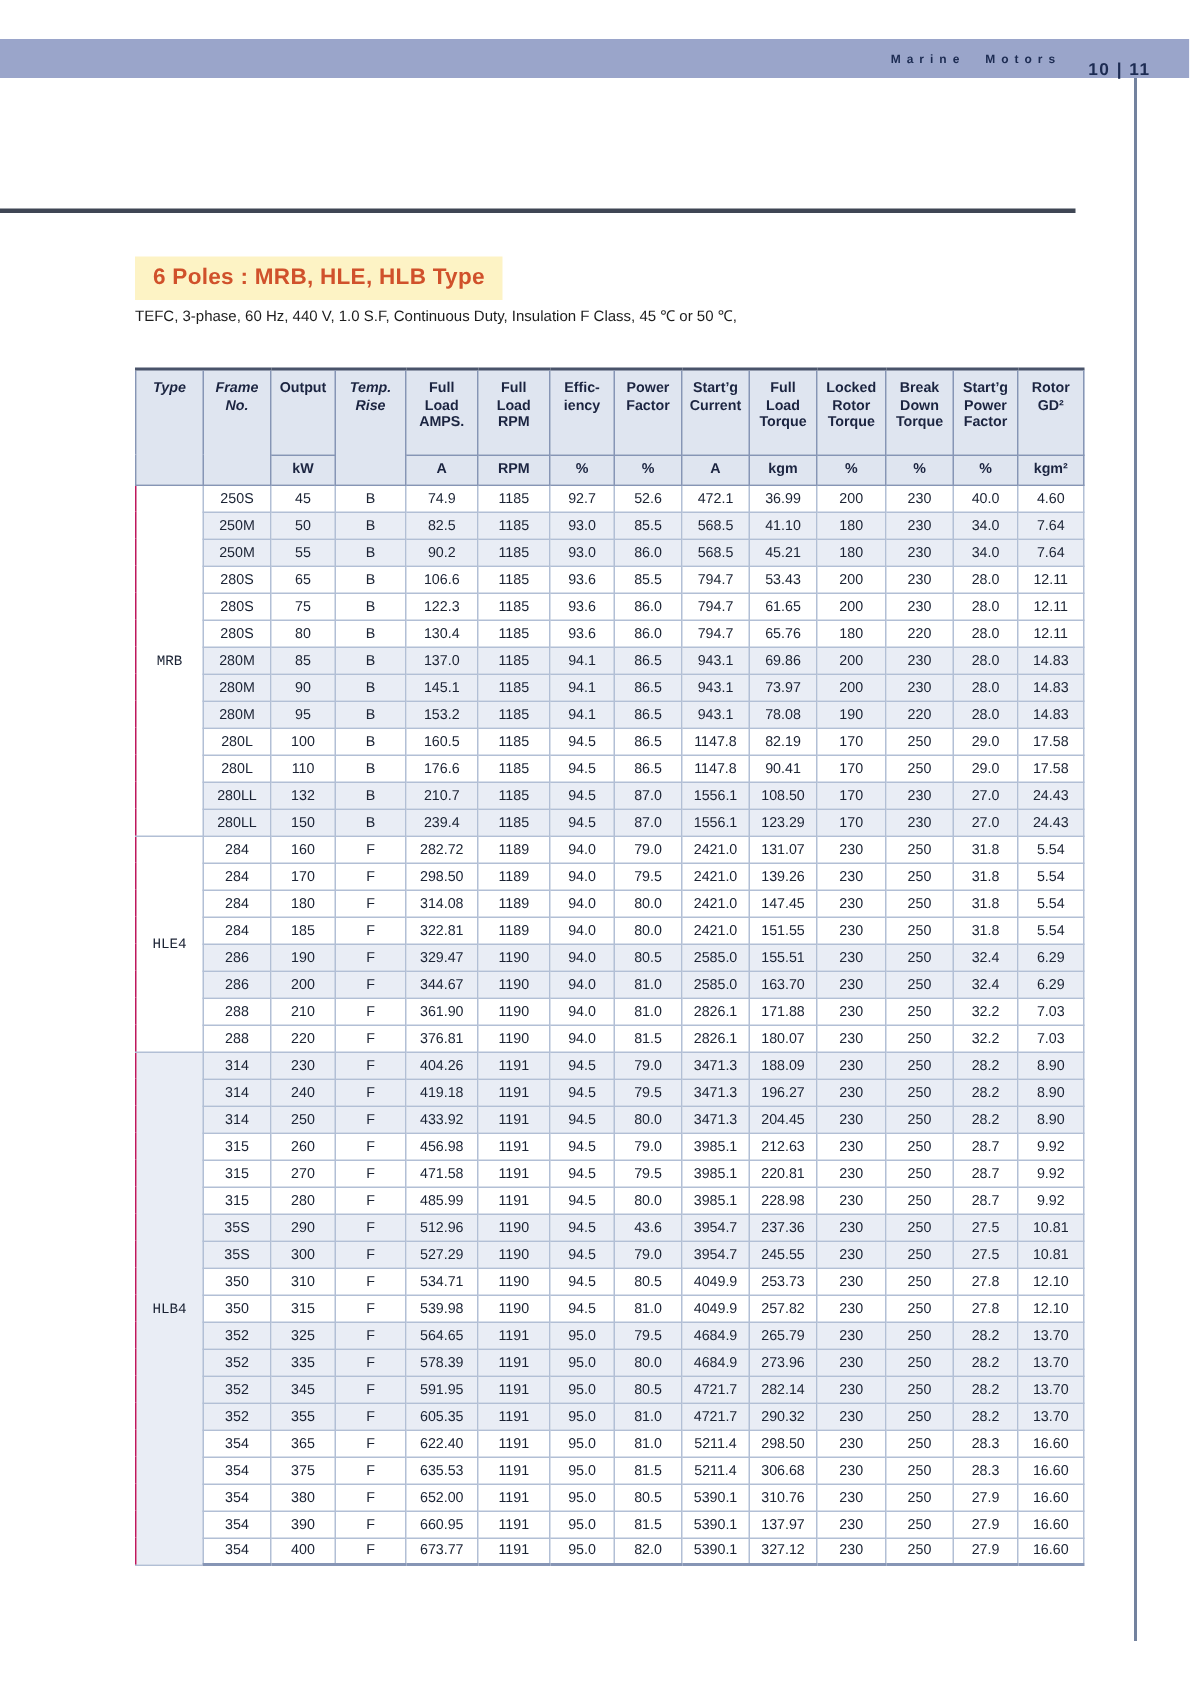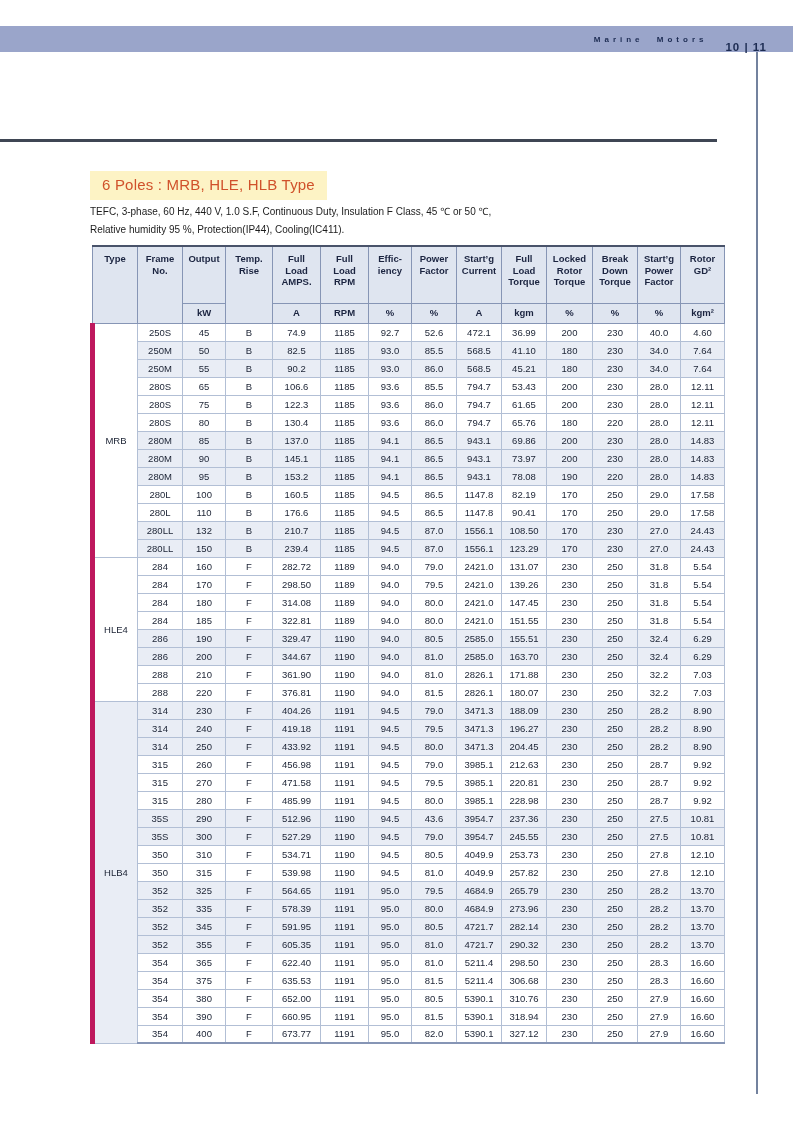--- a/index.html
+++ b/index.html
@@ -28,43 +28,43 @@
   }
   
   .h-rule {
     position:absolute; left:0; top:139px; width:717px; height:2.5px; background:#3f4654;
   }
   
   .title-wrap { position:absolute; left:90px; top:171px; }
   .title-highlight {
     display:inline-block; background:#fdf3c5; padding:5px 12px 6px 12px;
   }
-  .title-text { font-size:15px; font-weight:normal; color:#d0512b; letter-spacing:0.2px; }
+  .title-text { font-size:15px; font-weight:bold; color:#d0512b; letter-spacing:0.2px; }
   
   .desc { position:absolute; left:90px; top:203px; font-size:10px; color:#1c1c1c; line-height:17.5px; }
   
   .spec-table-wrap { position:absolute; left:90px; top:245px; width:633px; }
   table.spec { border-collapse:collapse; table-layout:fixed; width:633px; }
   table.spec th, table.spec td { text-align:center; }
   thead th {
     background:#dfe5f0; border:1px solid #8695b5; color:#1b2440;
     font-size:9.5px; font-weight:bold; line-height:11.5px;
     vertical-align:top; padding:6px 1px 3px 1px; white-space:pre-line;
   }
   thead tr.h-row th { border-top:2.5px solid #49536a; height:57px; }
-  thead th.merged { height:77px; }
+  thead th.merged { height:77px;font-style:italic; }
   thead tr.u-row th { height:20px; vertical-align:middle; padding:2px 1px; border-bottom:1.5px solid #8695b5; }
   thead th.merged { border-bottom:1.5px solid #8695b5; }
   tbody td {
     border:1px solid #b2bfd5; font-size:9.5px; color:#1a2233;
     height:18px; padding:0 1px; vertical-align:middle; background:#ffffff;
     white-space:nowrap; overflow:hidden;
   }
   tbody tr.shaded td { background:#e9edf5; }
-  tbody td.type-cell { background:#ffffff; border-left:5px solid #be185d; }
+  tbody td.type-cell { background:#ffffff; border-left:1px solid #be185d;font-family:Liberation Mono, monospace; }
   tbody tr.section-start td { border-top:1.5px solid #8695b5; }
   tbody tr:last-child td { border-bottom:2px solid #8695b5; }
 </style>
 </head>
 <body>
 
 <div id="page">
 
   <div class="top-bar">
     <span class="brand">Marine Motors</span>
@@ -75,21 +75,20 @@
   <div class="h-rule"></div>
 
   <div class="title-wrap">
     <span class="title-highlight">
       <span class="title-text">6 Poles : MRB, HLE, HLB Type</span>
     </span>
   </div>
 
   <div class="desc">
     <div>TEFC, 3-phase, 60 Hz, 440 V, 1.0 S.F, Continuous Duty, Insulation F Class, 45 ℃ or 50 ℃,</div>
-    <div>Relative humidity 95 %, Protection(IP44), Cooling(IC411).</div>
   </div>
 
   <div class="spec-table-wrap">
     <table class="spec" id="spec-table">
       <colgroup>
         <col style="width:45px">
           <col style="width:45px">
           <col style="width:43px">
           <col style="width:47px">
         <col style="width:48px">
@@ -728,21 +727,21 @@
           </tr>
           <tr>
             <td>354</td>
             <td>390</td>
             <td>F</td>
             <td>660.95</td>
             <td>1191</td>
             <td>95.0</td>
             <td>81.5</td>
             <td>5390.1</td>
-            <td>318.94</td>
+            <td>137.97</td>
             <td>230</td>
             <td>250</td>
             <td>27.9</td>
             <td>16.60</td>
           </tr>
           <tr>
             <td>354</td>
             <td>400</td>
             <td>F</td>
             <td>673.77</td>

